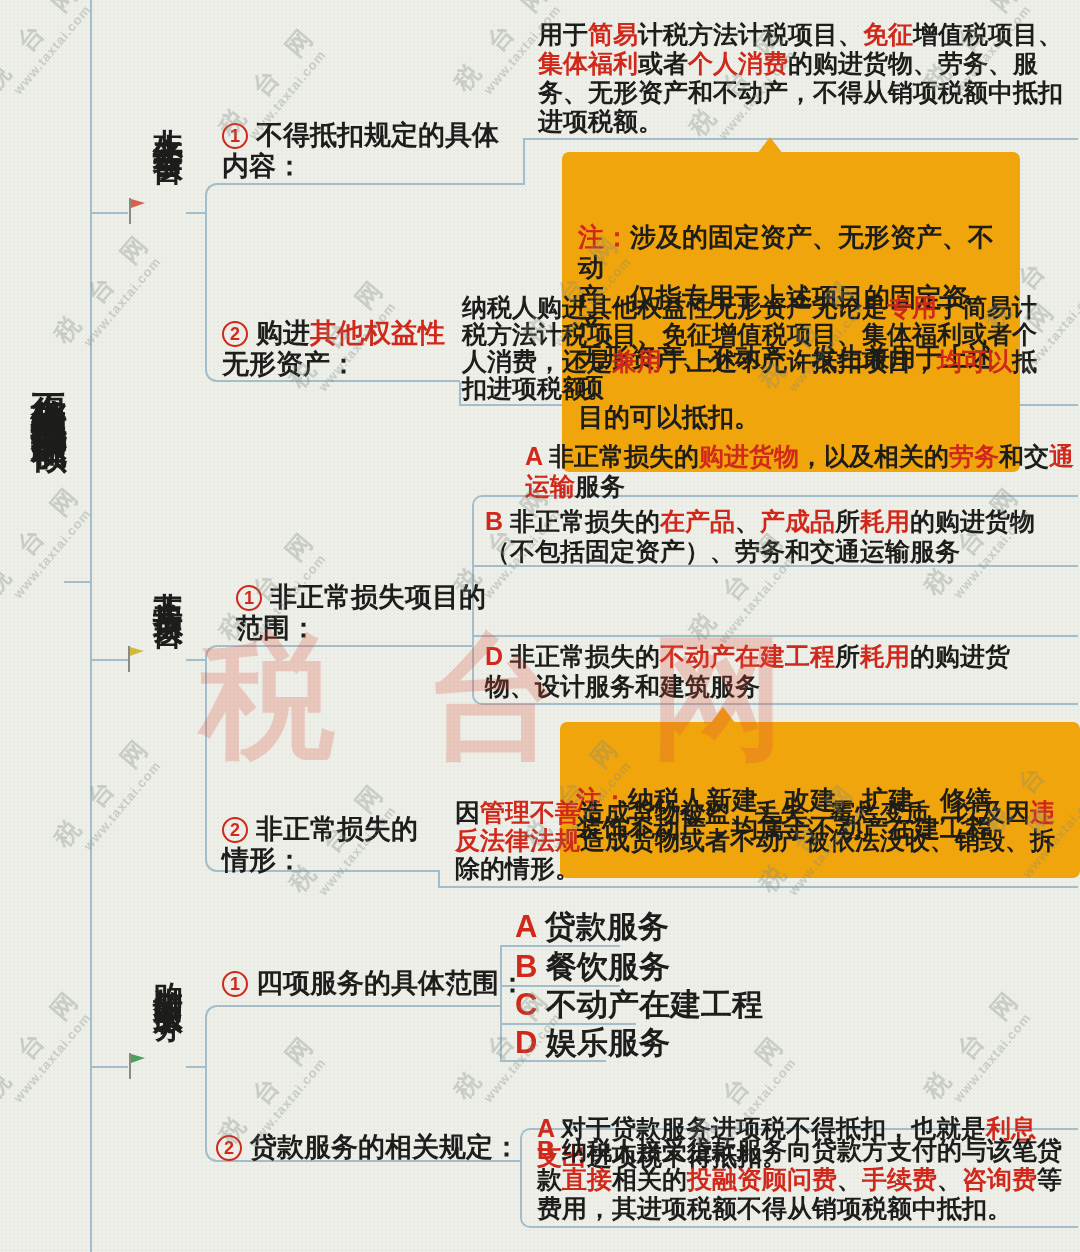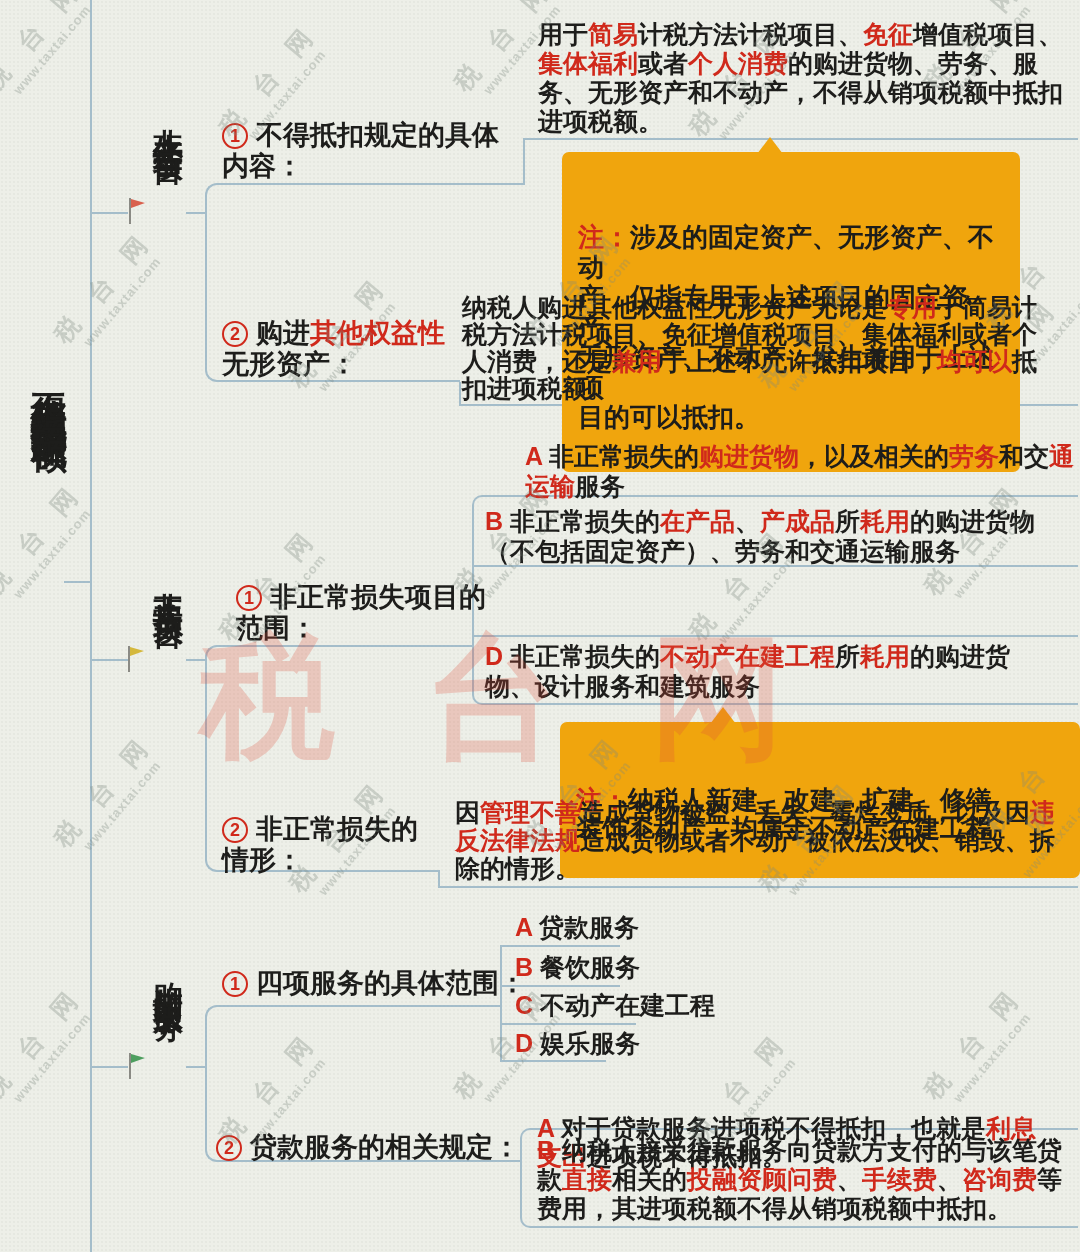--- a/index.html
+++ b/index.html
@@ -11,21 +11,21 @@
   #canvas{
     position:relative;width:1080px;height:1252px;overflow:hidden;background:var(--bg);
     background-image:radial-gradient(rgba(60,70,60,.045) 1px, transparent 1px);
     background-size:4px 4px;
   }
   .ln{position:absolute;background:var(--line);z-index:1;}
   .h{height:2px;} .v{width:2px;}
   .bk{position:absolute;border:0 solid var(--line);z-index:1;}
   .node{position:absolute;color:var(--ink);font-weight:700;white-space:pre-line;z-index:2;}
   .fs25{font-size:25px;line-height:29px;}
-  .fs26{font-size:25px;line-height:30px;}
+  .fs26{font-size:31px;line-height:30px;}
   .fs27{font-size:27px;line-height:31px;}
   .r{color:var(--red);}
   .circ{display:inline-block;width:26px;height:26px;border:2px solid var(--red);border-radius:50%;
         color:var(--red);font-size:18px;line-height:22px;text-align:center;margin-right:8px;
         font-weight:700;vertical-align:2px;}
   .vlabel{writing-mode:vertical-rl;font-size:30px;letter-spacing:5px;font-weight:700;}
   .title{writing-mode:vertical-rl;font-size:36px;letter-spacing:3px;font-weight:700;}
   .note{position:absolute;background:var(--orange);color:var(--ink);font-weight:700;z-index:2;
         padding:10px 16px;border-radius:7px;font-size:26px;line-height:30px;white-space:pre-line;}
   .note .ptr{position:absolute;top:-15px;width:0;height:0;border-left:13px solid transparent;

